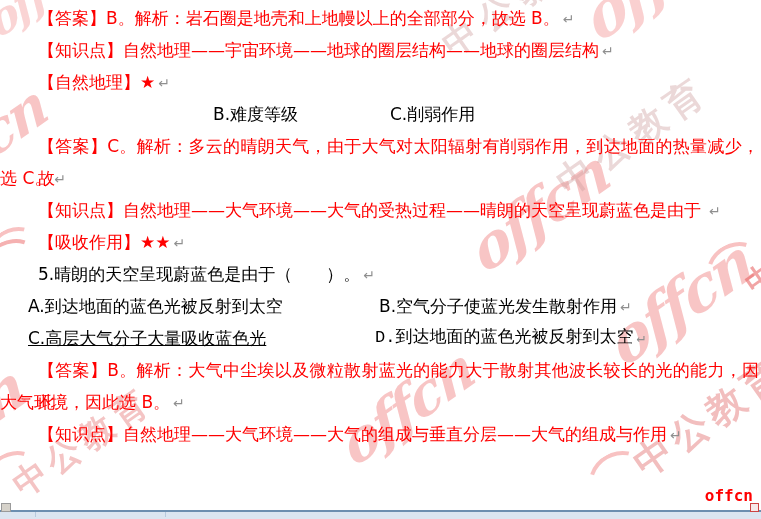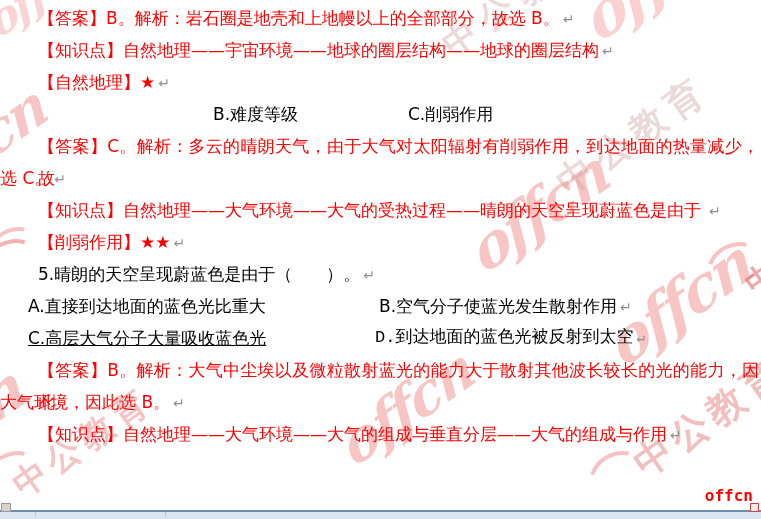--- a/index.html
+++ b/index.html
@@ -77,35 +77,35 @@
 
     <div class="line red ind"><span>【答案】B。解析：岩石圈是地壳和上地幔以上的全部部分，故选 B。</span><span class="pmark">↵</span></div>
 
     <div class="line red ind"><span>【知识点】自然地理——宇宙环境——地球的圈层结构——地球的圈层结构</span><span class="pmark">↵</span></div>
 
     <div class="line red ind"><span>【自然地理】★</span><span class="pmark">↵</span></div>
 
 
     <div class="line black optrow">
       <span class="opt" style="left:213px;">B.难度等级</span>
-      <span class="opt" style="left:408px;">C.削弱作用</span>
+      <span class="opt" style="left:390px;">C.削弱作用</span>
     </div>
 
     <div class="line red ind full"><span>【答案】C。解析：多云的晴朗天气，由于大气对太阳辐射有削弱作用，到达地面的热量减少，故</span></div>
 
     <div class="line red"><span>选 C。</span><span class="pmark">↵</span></div>
 
     <div class="line red ind"><span>【知识点】自然地理——大气环境——大气的受热过程——晴朗的天空呈现蔚蓝色是由于</span><span class="pmark" style="margin-left:8px;">↵</span></div>
 
-    <div class="line red ind"><span>【削弱作用】★★</span><span class="pmark">↵</span></div>
+    <div class="line red ind"><span>【吸收作用】★★</span><span class="pmark">↵</span></div>
 
     <div class="line black ind"><span>5.晴朗的天空呈现蔚蓝色是由于（　　）。</span><span class="pmark">↵</span></div>
 
     <div class="line black optrow">
-      <span class="opt" style="left:28px;">A.直接到达地面的蓝色光比重大</span>
+      <span class="opt" style="left:28px;">A.到达地面的蓝色光被反射到太空</span>
       <span class="opt" style="left:379px;"><span>B.空气分子使蓝光发生散射作用</span><span class="pmark">↵</span></span>
     </div>
 
     <div class="line black optrow">
       <span class="opt" style="left:28px;text-decoration:underline;">C.高层大气分子大量吸收蓝色光</span>
       <span class="opt" style="left:375px;font-family:Liberation Mono, monospace;"><span>D.到达地面的蓝色光被反射到太空</span><span class="pmark">↵</span></span>
     </div>
 
     <div class="line red ind full"><span>【答案】B。解析：大气中尘埃以及微粒散射蓝光的能力大于散射其他波长较长的光的能力，因此</span></div>
 

